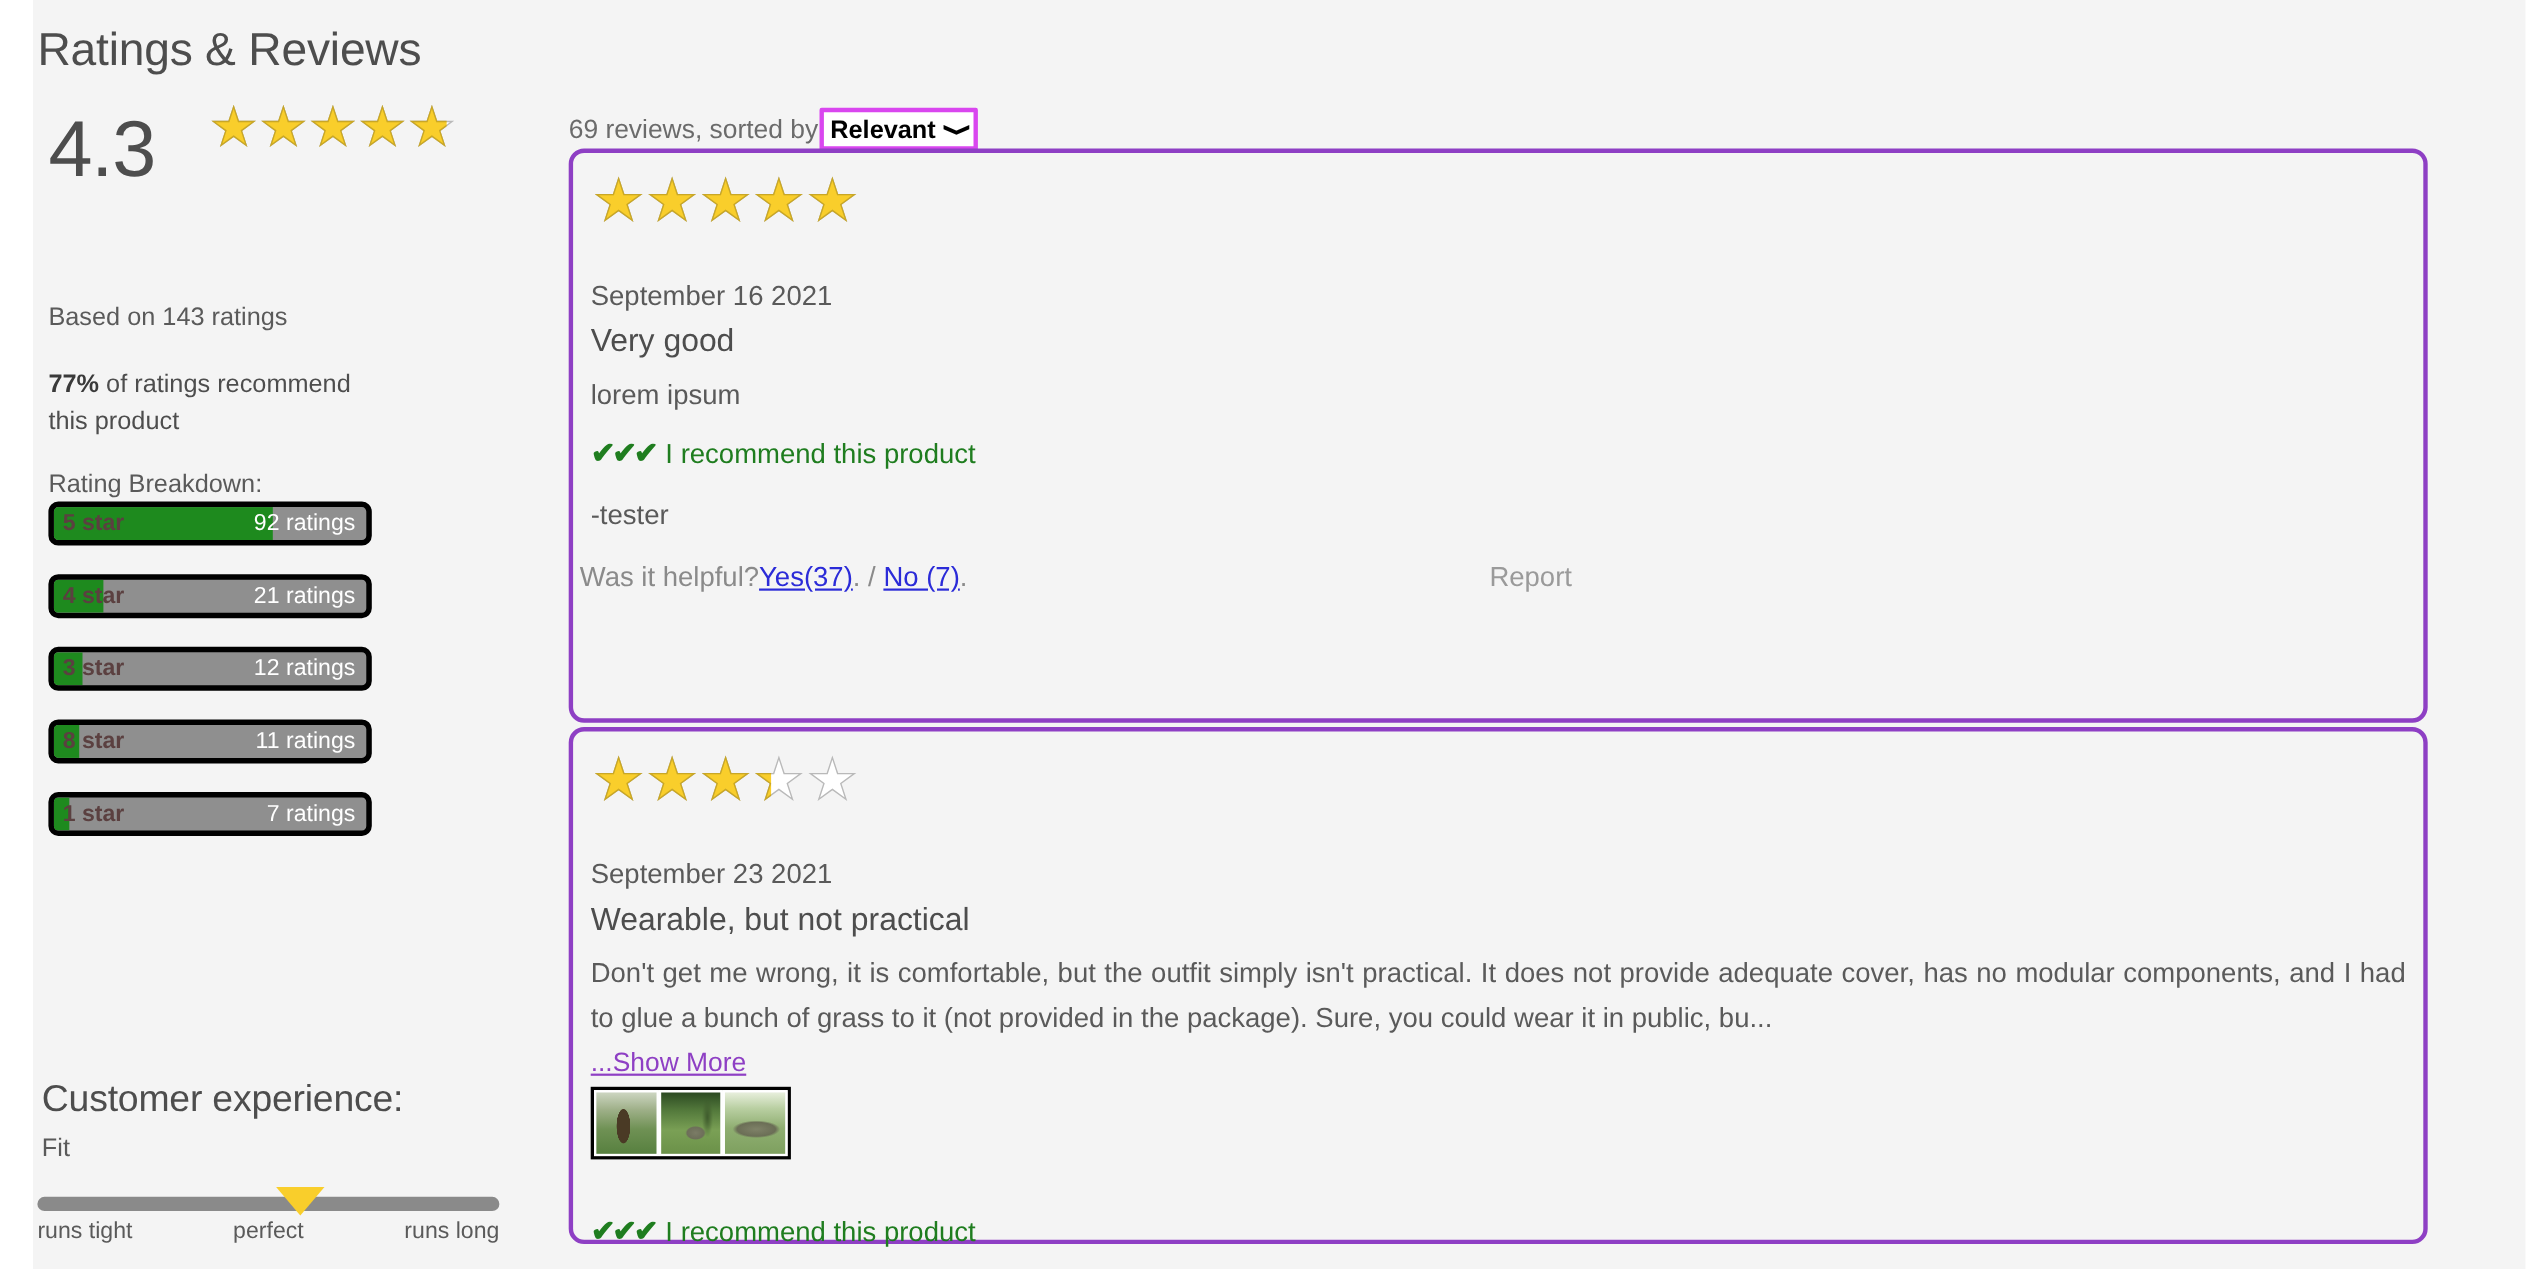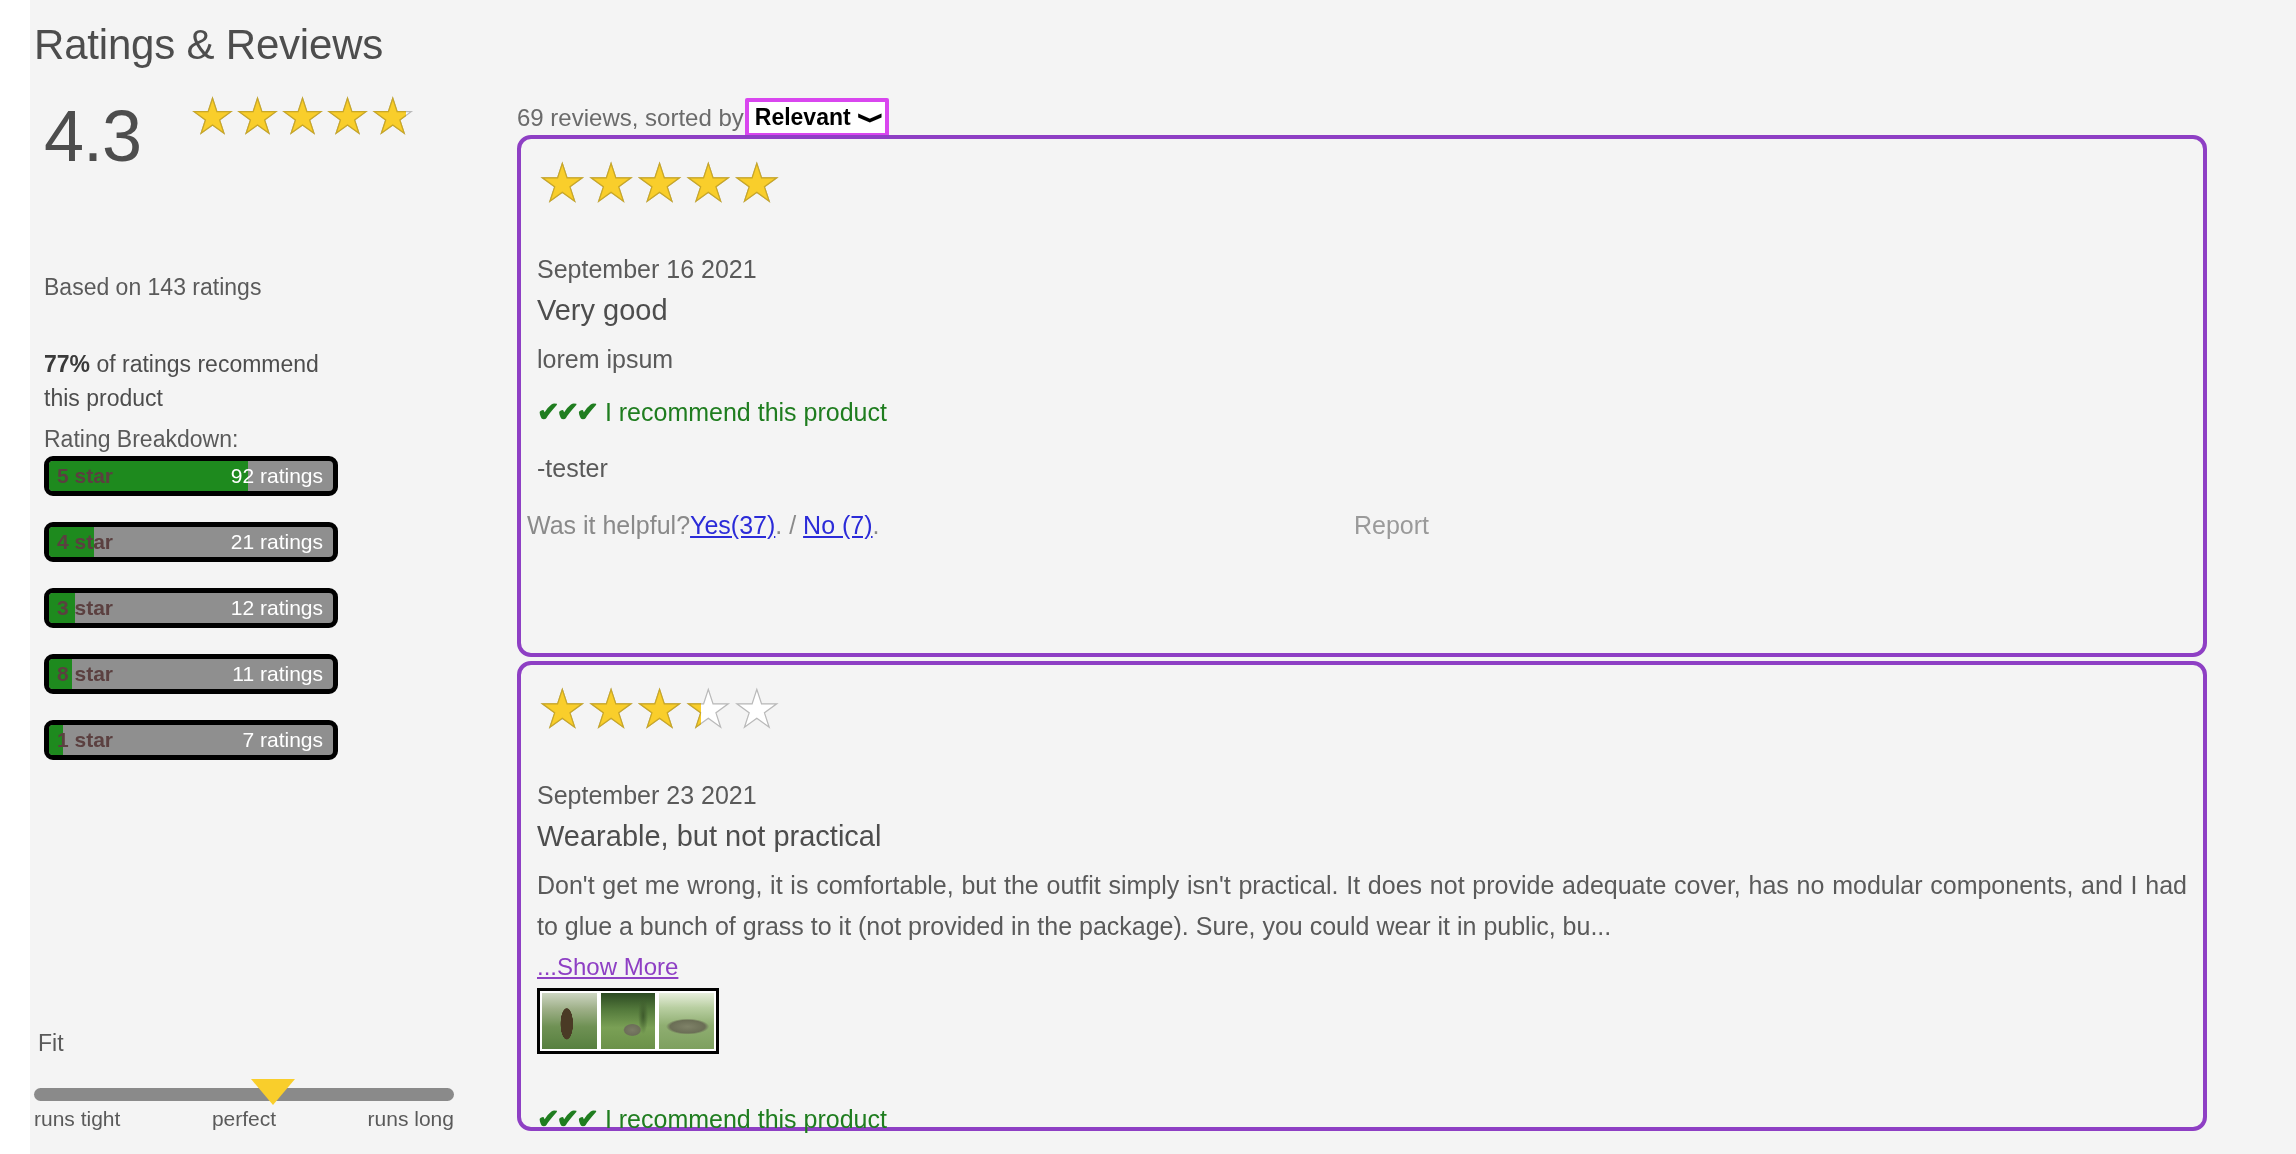--- a/index.html
+++ b/index.html
@@ -95,21 +95,21 @@
     position: absolute;
     left: 8px;
     top: 178px;
     font-size: 23px;
     color: #5a5a5a;
     font-weight: 400;
   }
   .recommend-pct {
     position: absolute;
     left: 8px;
-    top: 251px;
+    top: 235px;
     width: 300px;
     font-size: 23px;
     color: #4d4d4d;
     line-height: 34px;
   }
   .recommend-pct b { font-weight: 700; color: #3a3a3a; }
 
   .breakdown-label {
     position: absolute;
     left: 8px;
@@ -419,20 +419,21 @@
           <div class="bar-count">11 ratings</div>
         </div>
         <div class="bar-outer">
           <div class="bar-fill" style="width:5%"></div>
           <div class="bar-label">1 star</div>
           <div class="bar-count">7 ratings</div>
         </div>
       </div>
   </div>
 
+  <div class="cx-title">Customer experience:</div>
   <div class="cx-attr">Fit</div>
   <div class="cx-track"></div>
   <div class="cx-marker" id="fit-marker" style="left: 221.4px;"></div>
   <div class="cx-scale">
     <span>runs tight</span>
     <span>perfect</span>
     <span>runs long</span>
   </div>
 
   <div class="reviews">

